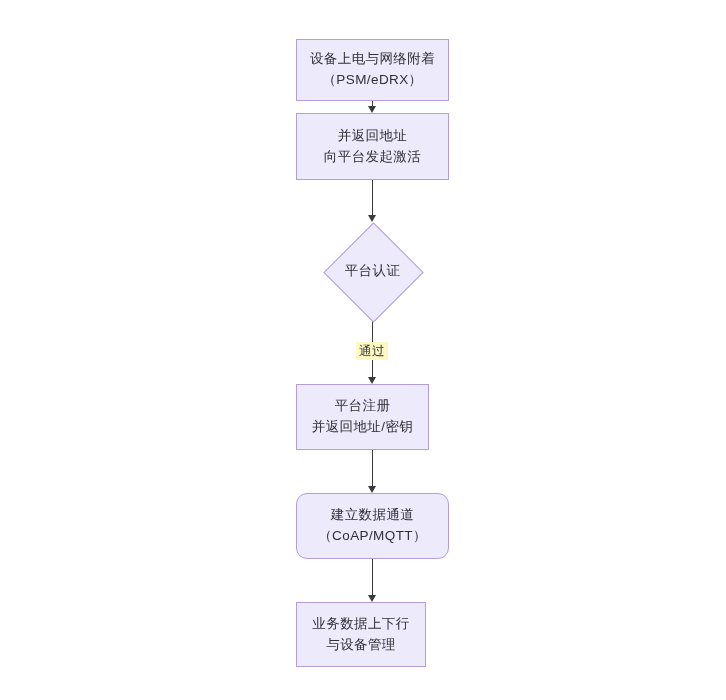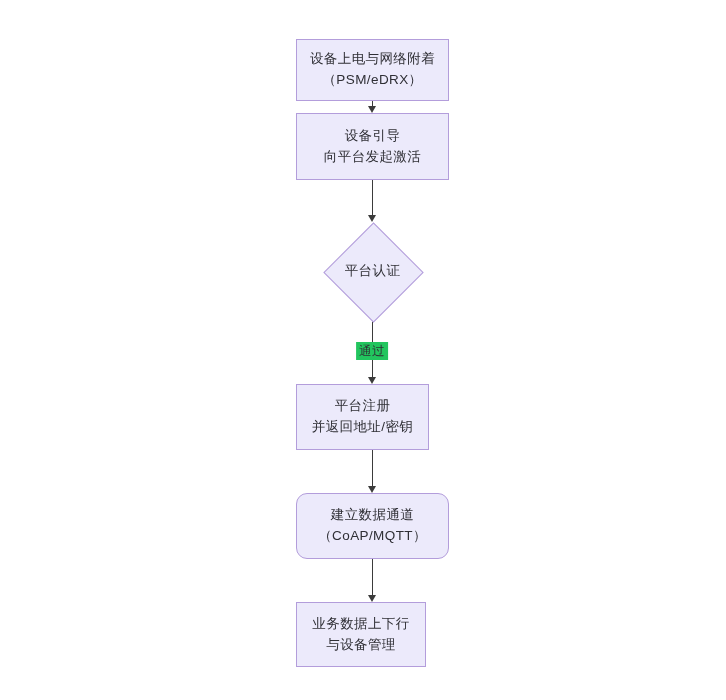--- a/index.html
+++ b/index.html
@@ -74,21 +74,21 @@
     left: -4.2px;
     width: 0;
     height: 0;
     border-left: 4.6px solid transparent;
     border-right: 4.6px solid transparent;
     border-top: 7px solid #3b3b3b;
   }
   .edge-label {
     position: absolute;
     z-index: 4;
-    background: #22c55e;
+    background: #fef9c3;
     color: #2f2f35;
     font-size: 12.5px;
     line-height: 1.3;
     padding: 1px 3px;
     letter-spacing: 0.4px;
     white-space: nowrap;
     transform: translateX(-50%);
   }
 </style>
 </head>
@@ -111,21 +111,21 @@
     <div class="edge" style="left: 372px; top: 450px; width: 1.2px; height: 43px;">
       <div class="edge-line" style="height: 37px;"></div>
       <div class="edge-head" style="top: 36px;"></div>
     </div>
     <div class="edge" style="left: 372px; top: 559px; width: 1.2px; height: 43px;">
       <div class="edge-line" style="height: 37px;"></div>
       <div class="edge-head" style="top: 36px;"></div>
     </div>
     <div class="node rect" style="left: 296px; top: 15px; width: 153px; height: 62px; margin-top: 24px;"><div>设备上电与网络附着
 （PSM/eDRX）</div></div>
-    <div class="node rect" style="left: 296px; top: 113px; width: 153px; height: 67px;"><div>设备引导
+    <div class="node rect" style="left: 296px; top: 113px; width: 153px; height: 67px;"><div>并返回地址
 向平台发起激活</div></div>
     <div class="node diamond-wrap" style="left: 323px; top: 222px; width: 99px; height: 99px;"><div class="diamond-shape"></div><div class="diamond-label">平台认证</div></div>
     <div class="node rect" style="left: 296px; top: 384px; width: 133px; height: 66px;"><div>平台注册
 并返回地址/密钥</div></div>
     <div class="node rect" style="left: 296px; top: 493px; width: 153px; height: 66px; border-radius: 11px;"><div>建立数据通道
 （CoAP/MQTT）</div></div>
     <div class="node rect" style="left: 296px; top: 602px; width: 130px; height: 65px;"><div>业务数据上下行
 与设备管理</div></div>
   </div>
 

